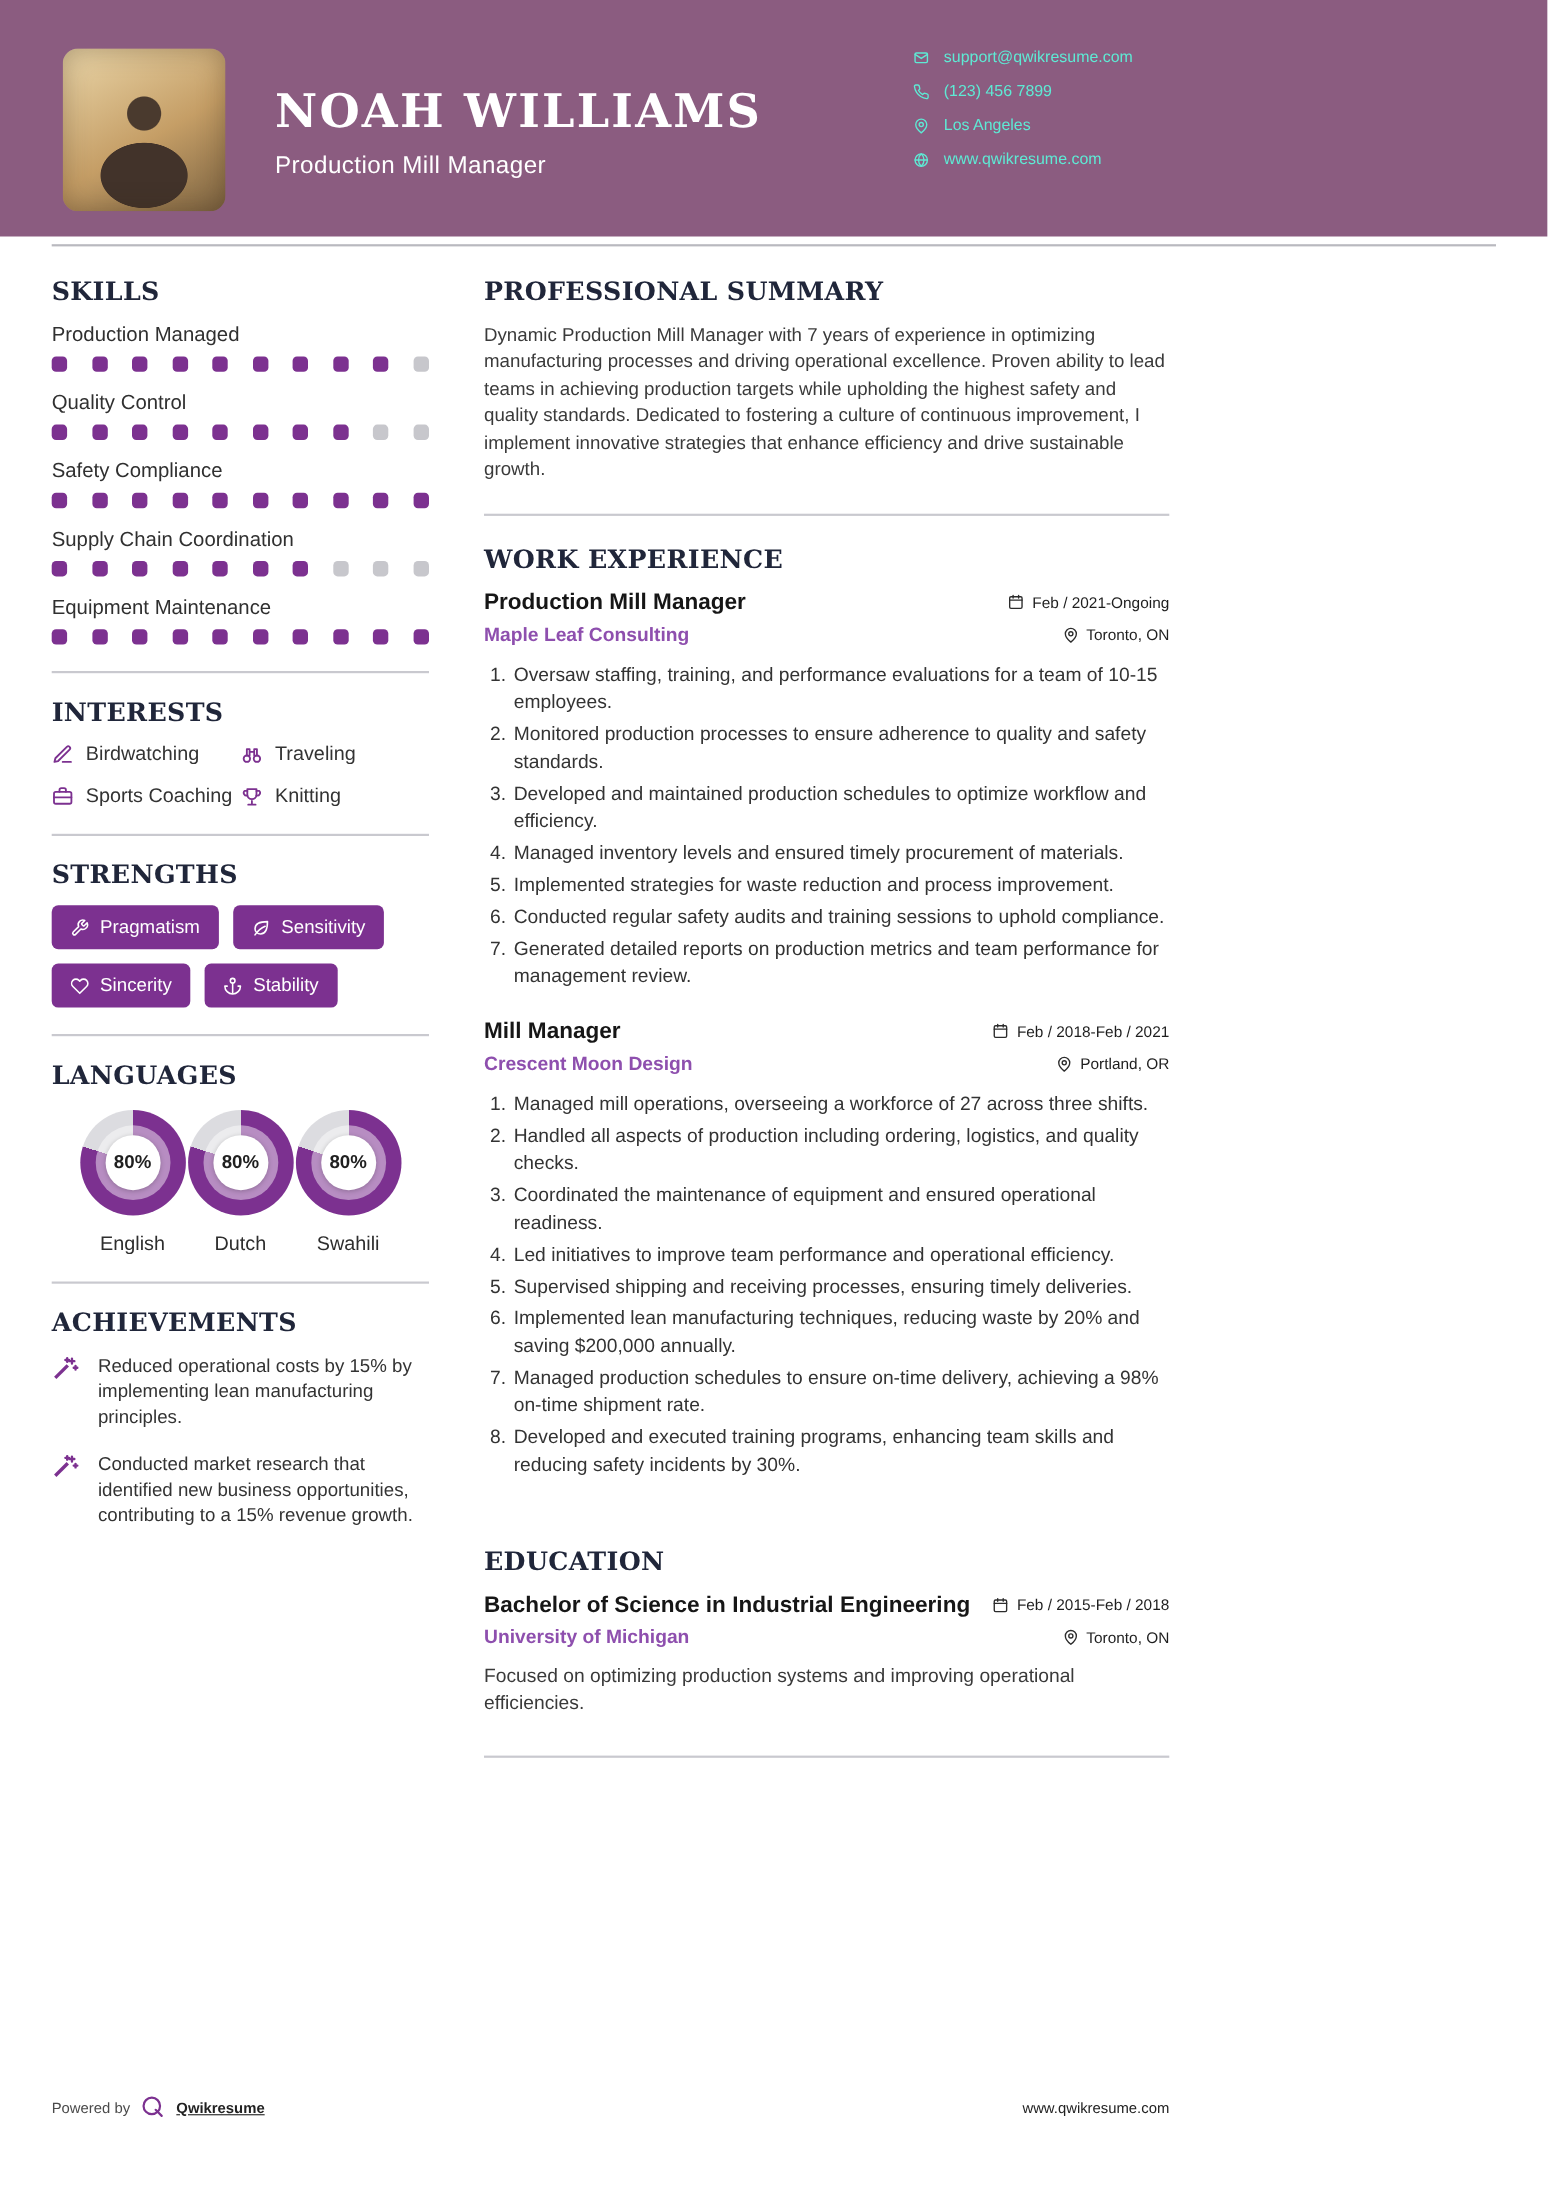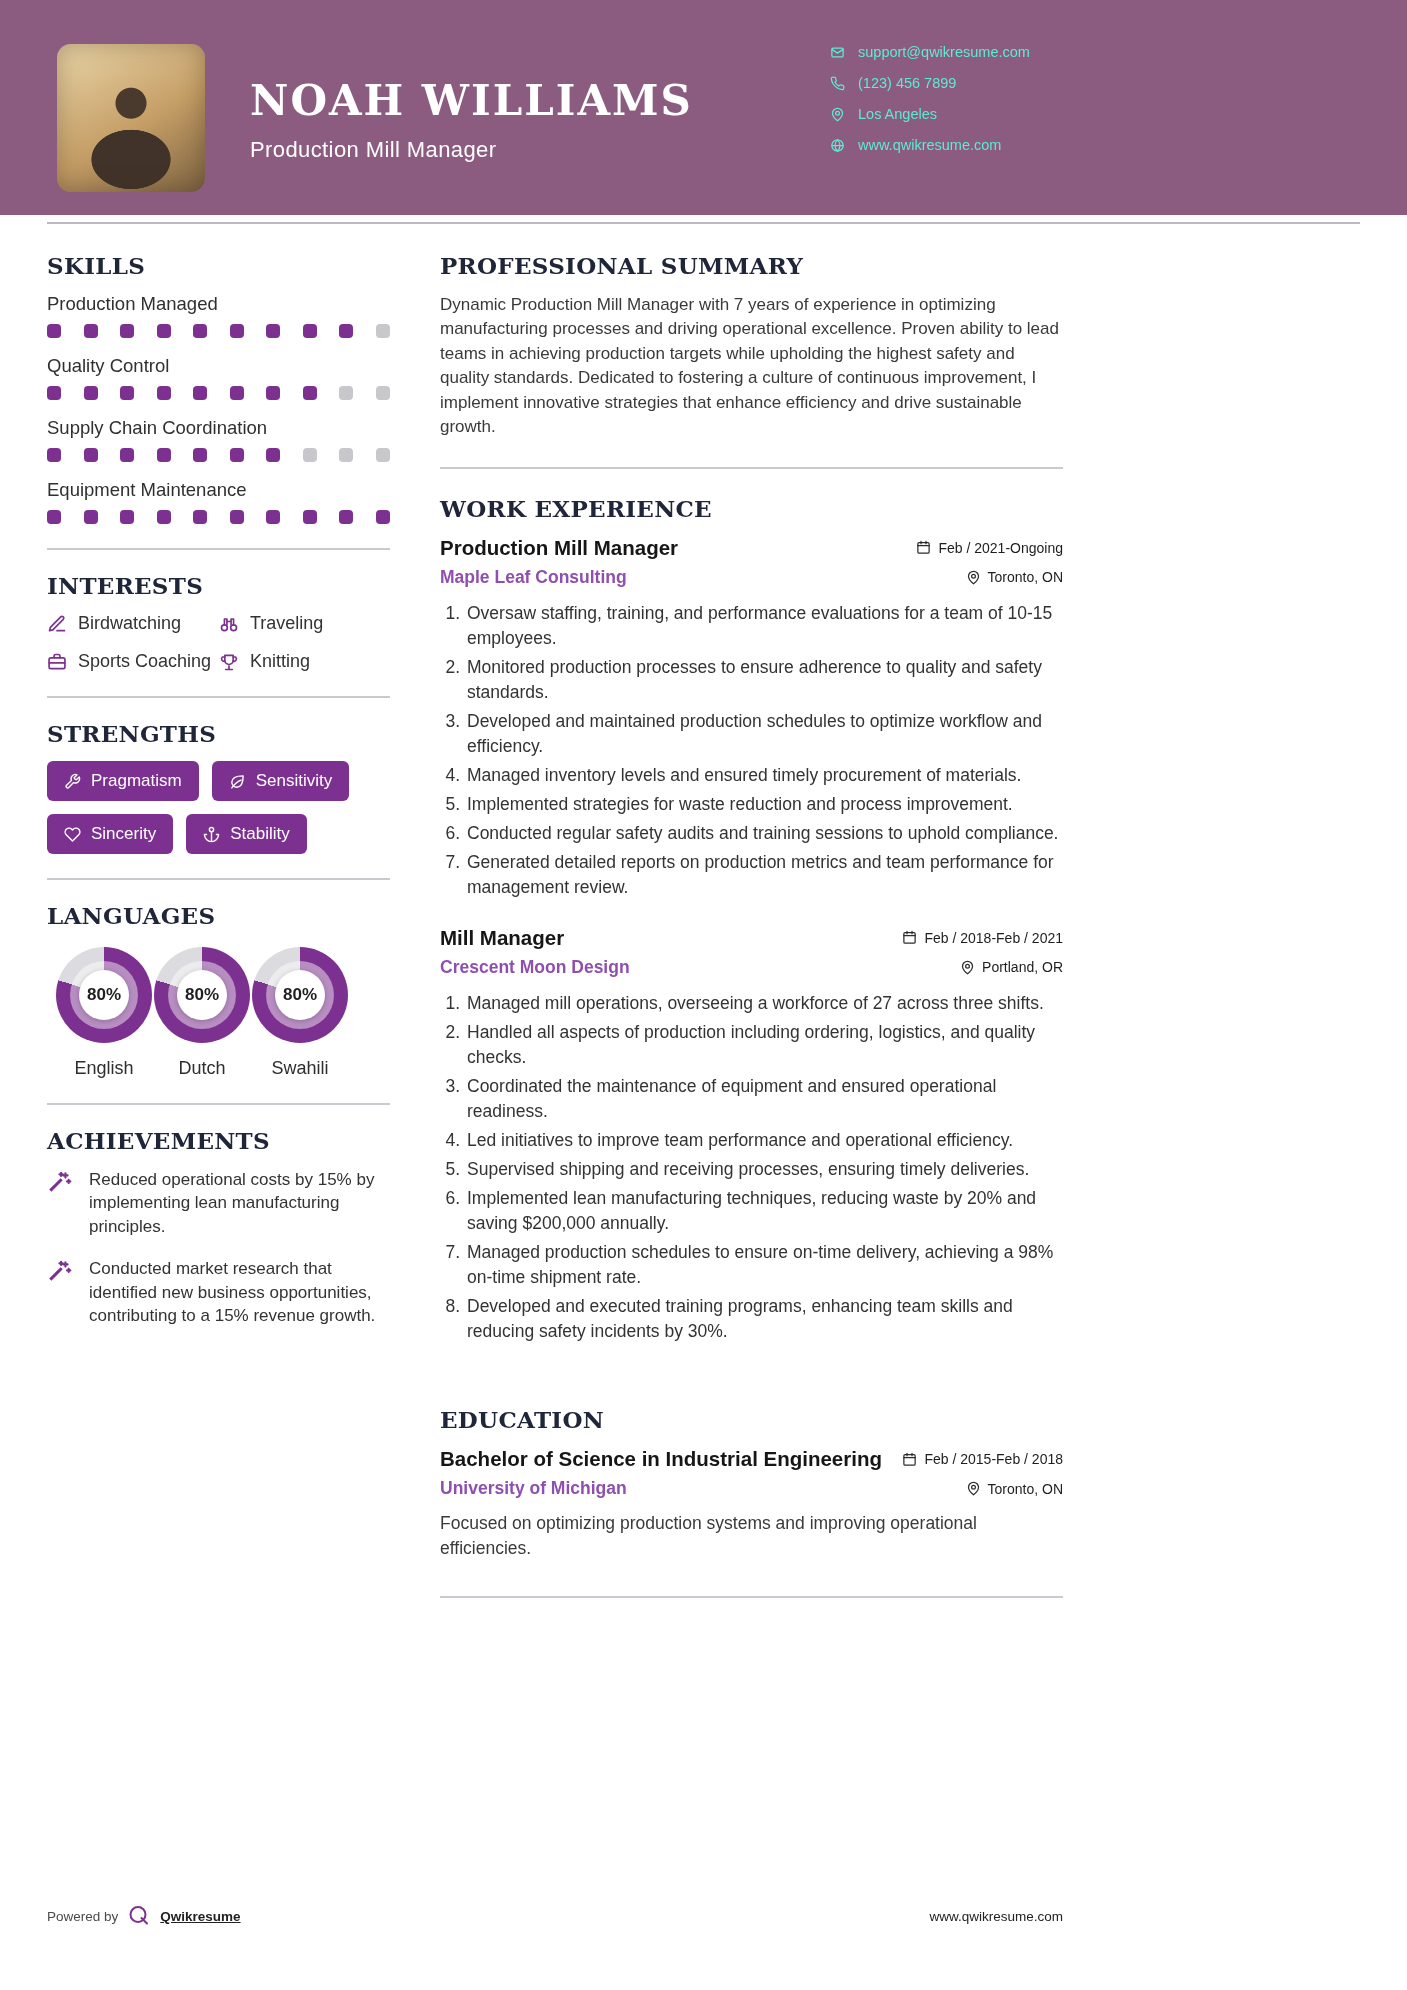--- a/index.html
+++ b/index.html
@@ -49,21 +49,21 @@
   .interests{display:grid;grid-template-columns:172px 1fr;row-gap:17px;}
   .interest{display:flex;align-items:center;gap:11px;font-size:18px;color:#333;}
   .interest .iicon{color:var(--accent);display:inline-flex;}
   .interest svg{width:20px;height:20px;}
 
   .pills{display:flex;flex-wrap:wrap;gap:13px;}
   .pill{display:inline-flex;align-items:center;gap:10px;background:var(--accent);color:#fff;
         border-radius:6px;padding:10px 17px;font-size:17px;font-weight:500;}
   .pill svg{width:17px;height:17px;}
 
-  .langs{display:flex;justify-content:flex-start;padding:4px 8px 0;}
+  .langs{display:flex;justify-content:center;padding:4px 8px 0;}
   .lang{display:flex;flex-direction:column;align-items:center;width:98px;}
   .donut{position:relative;width:96px;height:96px;border-radius:50%;
          background:conic-gradient(var(--accent) calc(var(--pct,0)*1%), #dcdce0 0);
          display:flex;align-items:center;justify-content:center;}
   .donut::before{content:"";position:absolute;inset:14px;border-radius:50%;background:rgba(255,255,255,.45);}
   .donut::after{content:"";position:absolute;inset:23px;border-radius:50%;background:#fff;box-shadow:0 1px 5px rgba(0,0,0,.22);}
   .donut .pct{position:relative;z-index:1;font-size:17px;font-weight:700;color:#1f1f1f;}
   .lang-name{margin-top:15px;font-size:18px;color:#2e2e2e;}
 
   .ach{display:flex;gap:14px;margin-bottom:19px;}
@@ -172,20 +172,35 @@
             <span class="dot filled"></span>
             <span class="dot filled"></span>
             <span class="dot filled"></span>
             <span class="dot filled"></span>
             <span class="dot filled"></span>
             <span class="dot filled"></span>
             <span class="dot filled"></span>
             <span class="dot filled"></span>
             <span class="dot"></span>
             <span class="dot"></span>
+          </div>
+      </div>
+      <div class="skill">
+        <div class="skill-label">Safety Compliance</div>
+        <div class="dots">
+            <span class="dot filled"></span>
+            <span class="dot filled"></span>
+            <span class="dot filled"></span>
+            <span class="dot filled"></span>
+            <span class="dot filled"></span>
+            <span class="dot filled"></span>
+            <span class="dot filled"></span>
+            <span class="dot filled"></span>
+            <span class="dot filled"></span>
+            <span class="dot filled"></span>
           </div>
       </div>
       <div class="skill">
         <div class="skill-label">Supply Chain Coordination</div>
         <div class="dots">
             <span class="dot filled"></span>
             <span class="dot filled"></span>
             <span class="dot filled"></span>
             <span class="dot filled"></span>
             <span class="dot filled"></span>

